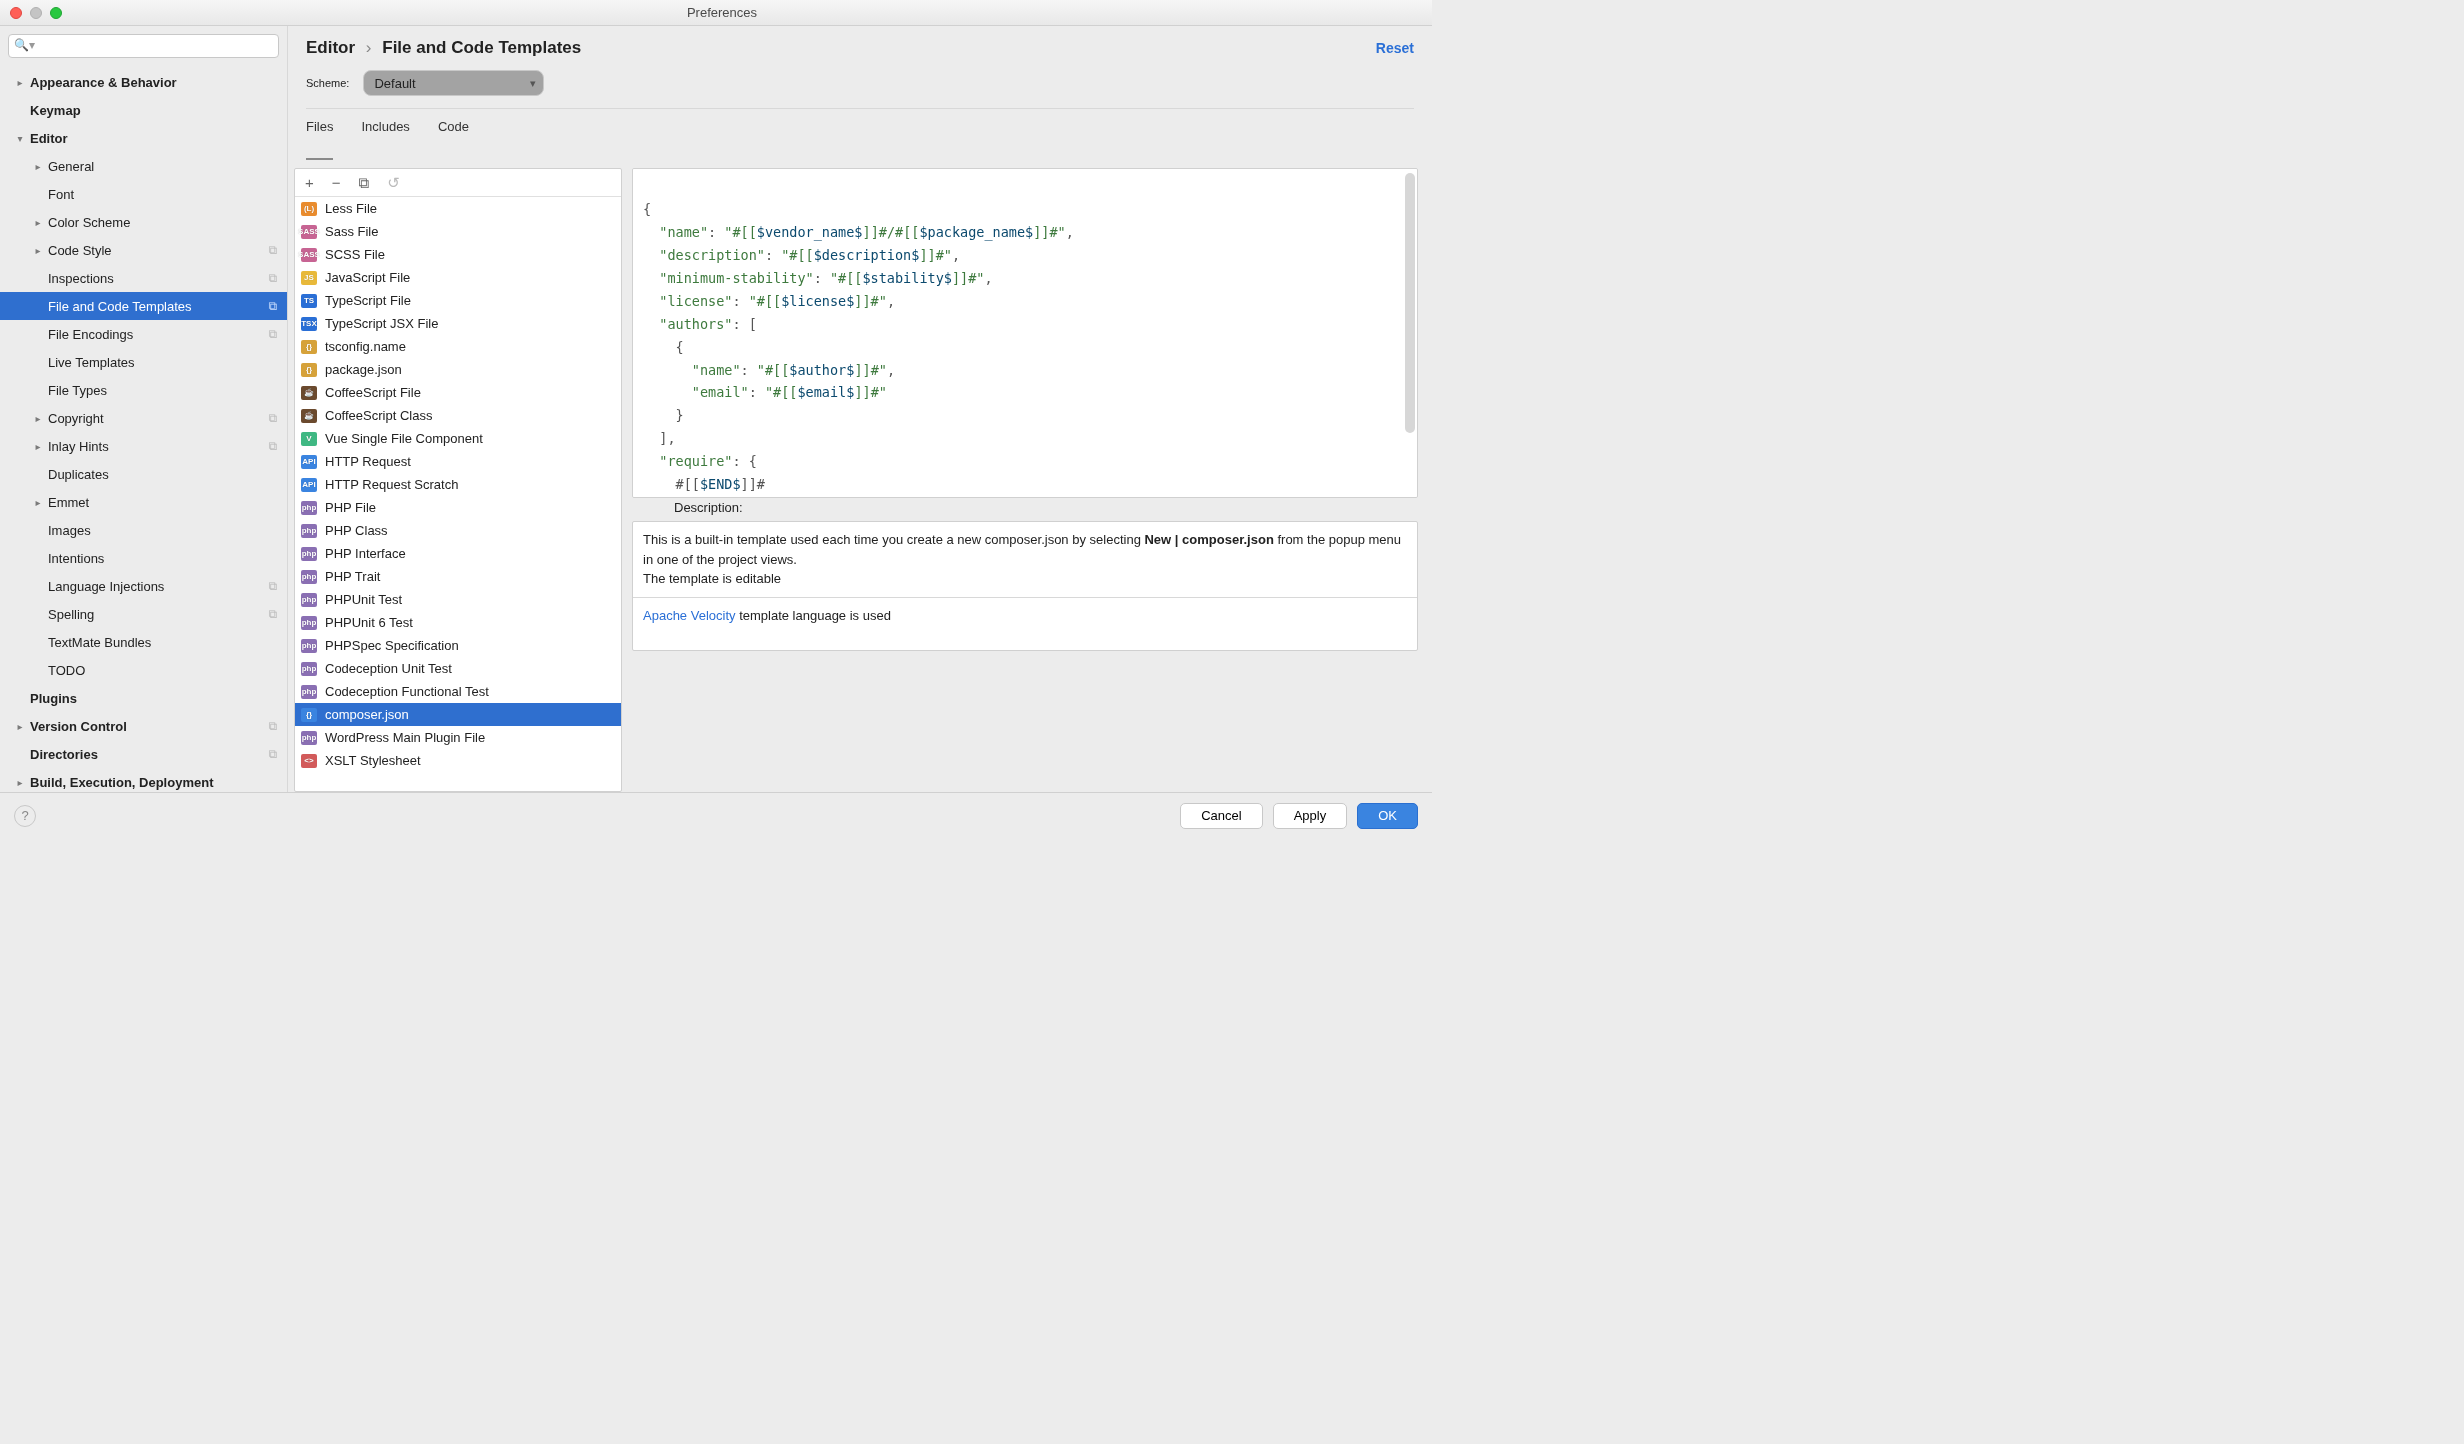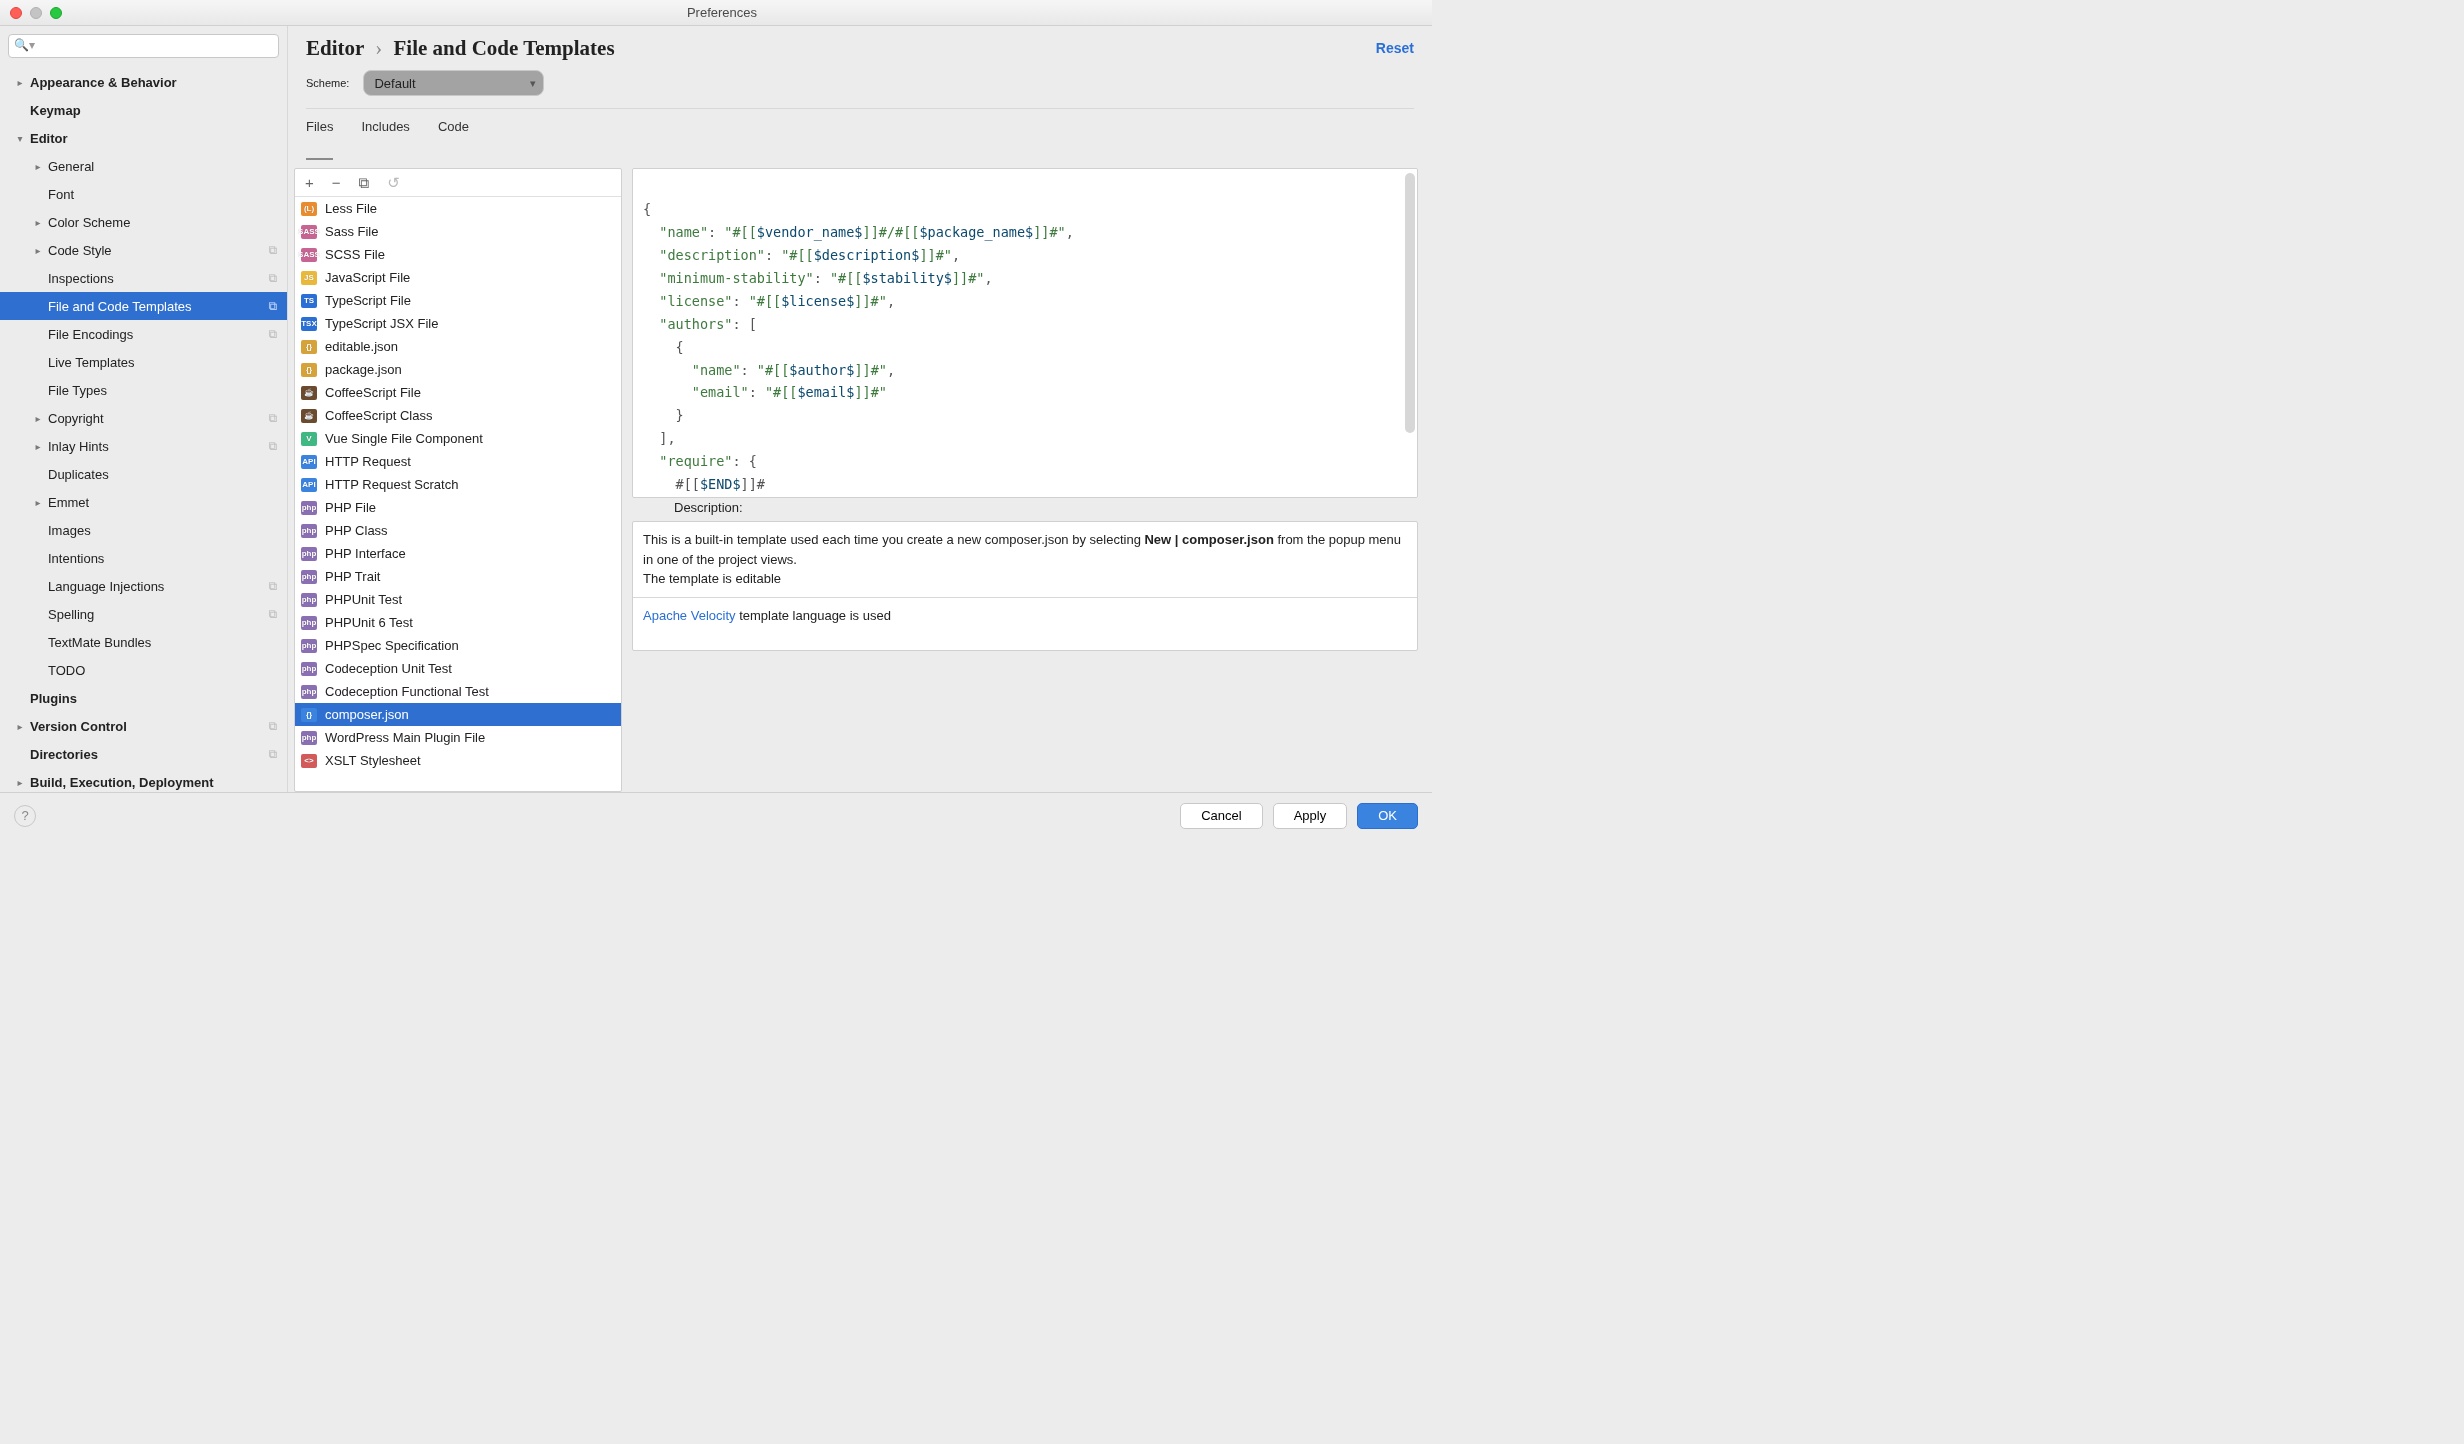--- a/index.html
+++ b/index.html
@@ -51,21 +51,21 @@
 .tnode.sel { background:#2f6fcf; color:#fff; }
 .tnode .copy { margin-left:auto; margin-right:10px; color:#b8b8b8; font-size:12px;}
 .tnode.sel .copy { color:#cfe2ff; }
 .indent0 { padding-left: 14px; }
 .indent1 { padding-left: 32px; }
 .main { flex:1; display:flex; flex-direction:column; background:#ececec; }
 .main-head {
   display:flex; align-items:center; height:44px;
   padding: 0 18px;
 }
-.crumb { font-size:21px; font-weight:600;font-family:Liberation Serif, serif; }
+.crumb { font-size:17px; font-weight:600; }
 .crumb .sep { font-weight:400; color:#888; margin:0 6px; }
 .reset { margin-left:auto; color:#2a6fd6; font-weight:600; cursor:pointer; font-size:14px;padding-left:15px;}
 .scheme-row { display:flex; align-items:center; padding:0 18px 12px 18px; gap:14px;}
 .scheme-row label { font-size:11px; }
 .scheme-sel {
   height:26px; width:181px; background:#a3a3a3; border:1px solid #c8c8c8;
   border-radius:8px; padding:0 22px 0 10px; font-size:13px;
   display:flex; align-items:center; position:relative;
 }
 .scheme-sel::after { content:"▾"; position:absolute; right:8px; color:#555; font-size:11px;}
@@ -306,21 +306,21 @@
             <div class="frow">
               <span class="ficon" style="background:#2a6fd6">TS</span>
               <span>TypeScript File</span>
             </div>
             <div class="frow">
               <span class="ficon" style="background:#2a6fd6">TSX</span>
               <span>TypeScript JSX File</span>
             </div>
             <div class="frow">
               <span class="ficon" style="background:#d6a23a">{}</span>
-              <span>editable.json</span>
+              <span>tsconfig.name</span>
             </div>
             <div class="frow">
               <span class="ficon" style="background:#d6a23a">{}</span>
               <span>package.json</span>
             </div>
             <div class="frow">
               <span class="ficon" style="background:#6b4a2e">☕</span>
               <span>CoffeeScript File</span>
             </div>
             <div class="frow">

